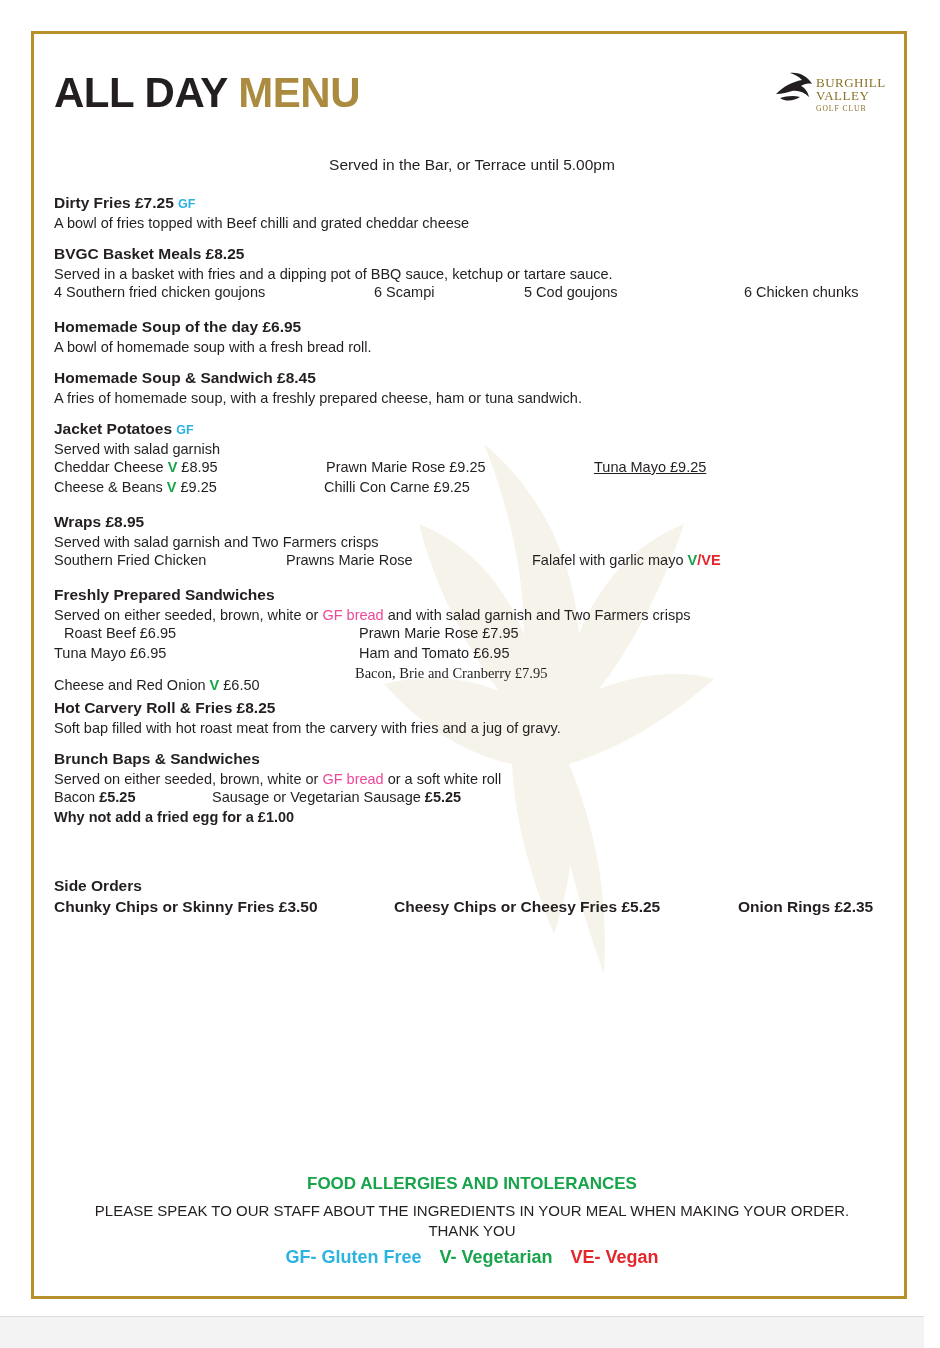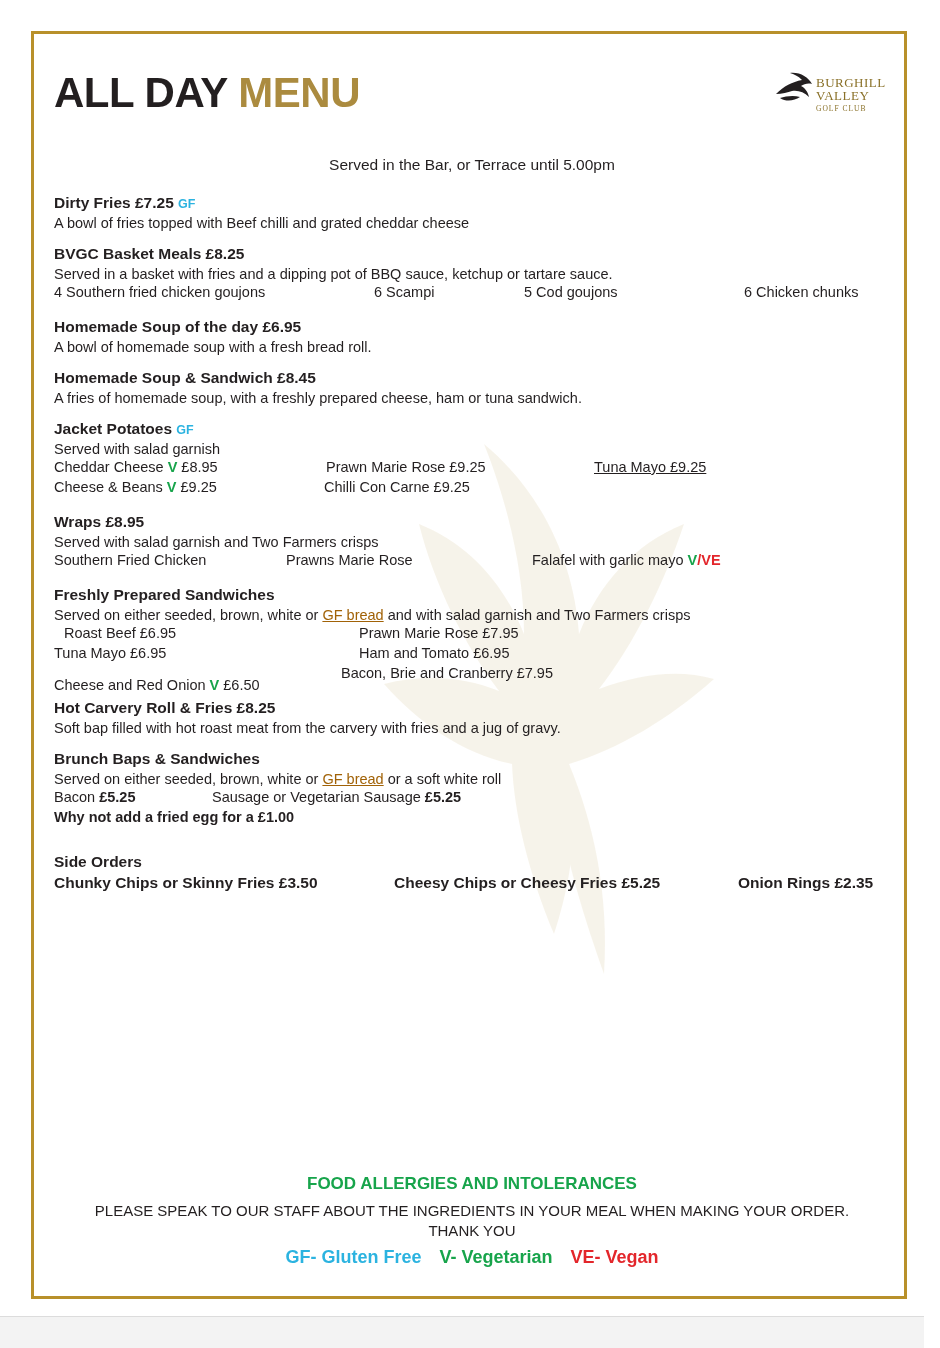--- a/index.html
+++ b/index.html
@@ -121,21 +121,21 @@
     margin-bottom: 2px;
   }
   .row {
     font-size: 14.5px;
     color: #231f20;
     position: relative;
     height: 20px;
   }
   .row span.col { position: absolute; top: 0; white-space: nowrap; }
   .gf { color: #2bb3e0; font-weight: bold; font-size: 12.5px; }
-  .gf-inline { color: #a16207; text-decoration: underline; }
+  .gf-inline { color: #ec4899; }
   .v { color: #17a44b; font-weight: bold; }
   .ve { color: #e3262b; font-weight: bold; }
   .b { font-weight: bold; }
 
   .footer {
     position: absolute;
     left: 0;
     top: 1140px;
     width: 876px;
     text-align: center;
@@ -251,42 +251,42 @@
           <div class="row">
             <span class="col" style="left:10px;">Roast Beef £6.95</span>
             <span class="col" style="left:305px;">Prawn Marie Rose £7.95</span>
           </div>
           <div class="row">
             <span class="col" style="left:0px;">Tuna Mayo £6.95</span>
             <span class="col" style="left:305px;">Ham and Tomato £6.95</span>
           </div>
           <div class="row">
             <span class="col" style="left:0px;margin-top:12px;"><span>Cheese and Red Onion </span><span class="v">V</span><span> £6.50</span></span>
-            <span class="col" style="left:287px;">Bacon, Brie and Cranberry £7.95</span>
+            <span class="col" style="left:301px;font-family:Liberation Serif, serif;">Bacon, Brie and Cranberry £7.95</span>
           </div>
         </div>
 
         <div class="section">
           <div class="sec-head">Hot Carvery Roll &amp; Fries £8.25</div>
           <div class="sec-sub">Soft bap filled with hot roast meat from the carvery with fries and a jug of gravy.</div>
         </div>
 
         <div class="section">
           <div class="sec-head">Brunch Baps &amp; Sandwiches</div>
           <div class="sec-sub"><span>Served on either seeded, brown, white or </span><span class="gf-inline">GF bread</span><span> or a soft white roll</span></div>
           <div class="row">
             <span class="col" style="left:0px;"><span>Bacon </span><span class="b">£5.25</span></span>
             <span class="col" style="left:158px;"><span>Sausage or Vegetarian Sausage </span><span class="b">£5.25</span></span>
           </div>
           <div class="row">
             <span class="col b" style="left:0px;">Why not add a fried egg for a £1.00</span>
           </div>
         </div>
 
-        <div class="section" style="margin-top:24px;">
+        <div class="section" style="margin-top:48px;">
           <div class="sec-head">Side Orders</div>
           <div class="row" style="height:22px;">
             <span class="col b" style="left:0px;font-size:15.5px;">Chunky Chips or Skinny Fries £3.50</span>
             <span class="col b" style="left:340px;font-size:15.5px;">Cheesy Chips or Cheesy Fries £5.25</span>
             <span class="col b" style="left:684px;font-size:15.5px;">Onion Rings £2.35</span>
           </div>
         </div>
 
       </div>
 

